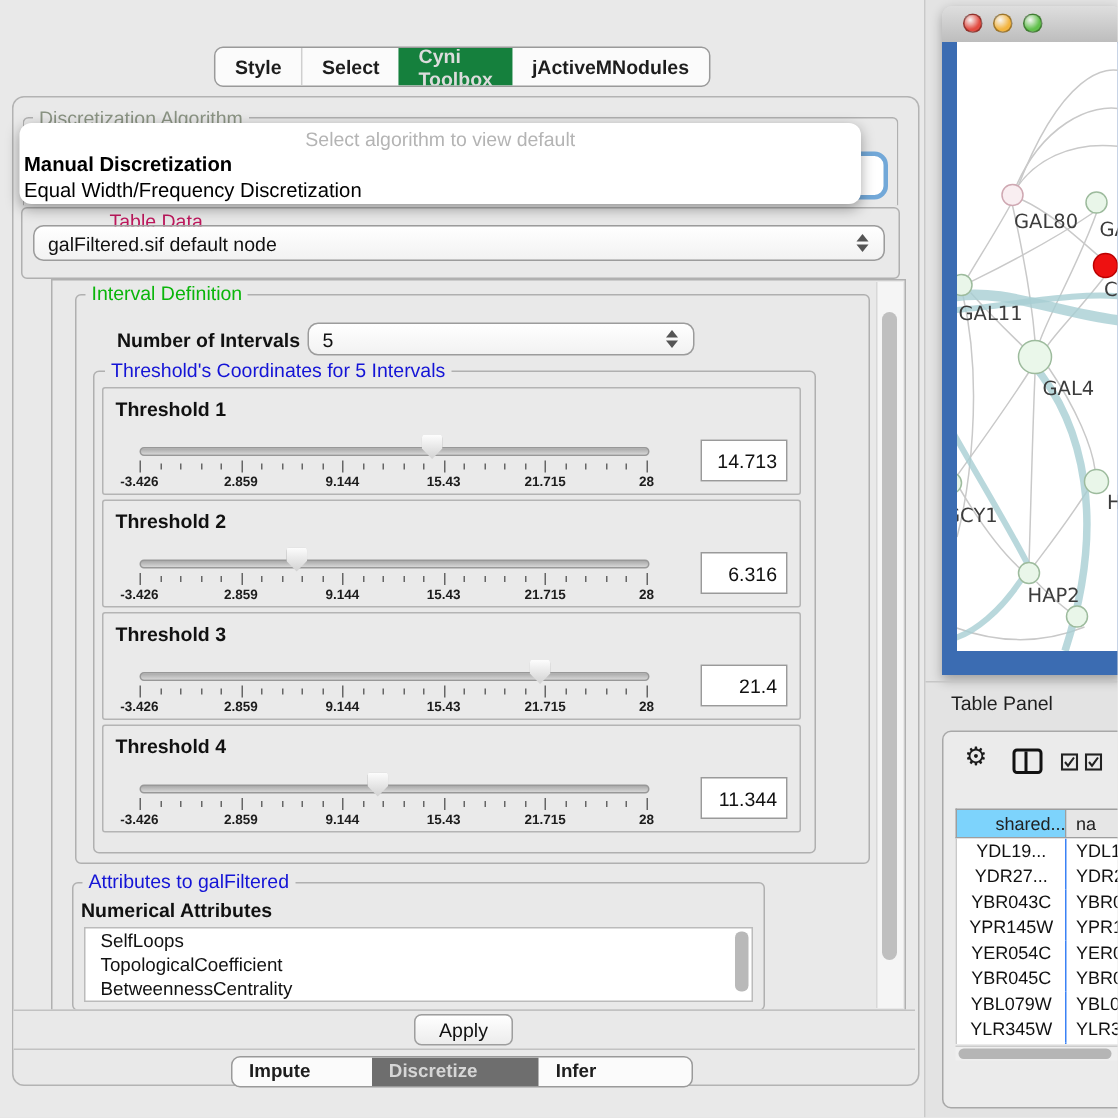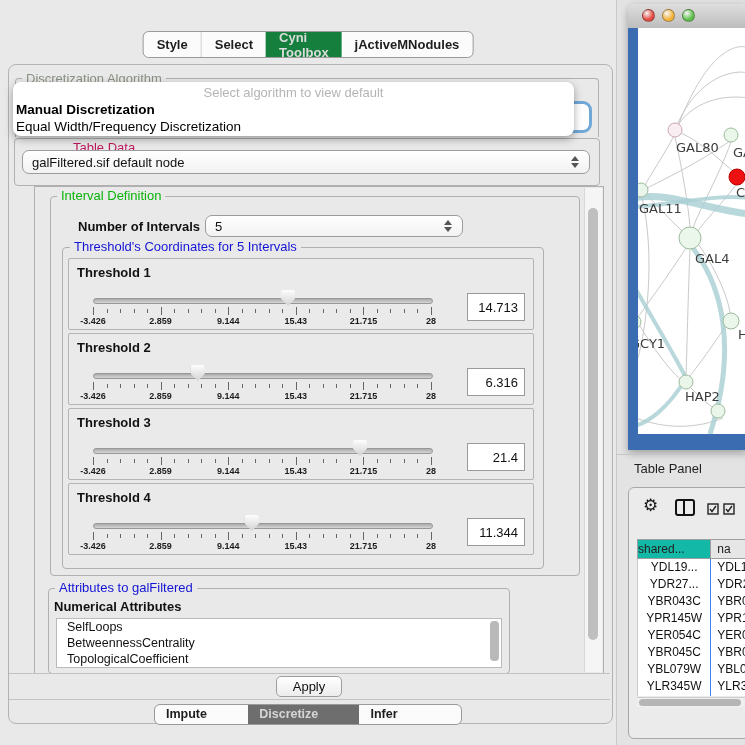--- a/index.html
+++ b/index.html
@@ -94,21 +94,21 @@
   .tp-title{position:absolute;left:634px;top:461px;font-size:13px;color:#1f1f1f;}
   .tp-sep{position:absolute;left:617px;top:454px;width:128px;height:1px;background:#c6c6c6;}
   .tpanel{position:absolute;left:628px;top:487px;width:124px;height:250px;background:#ebebeb;
     border:1px solid #a8a8a8;border-radius:6px;}
   .tp-gear{position:absolute;left:14px;top:7px;font-size:17px;color:#1a1a1a;}
   .tp-split{position:absolute;left:46px;top:11px;width:16px;height:13px;border:2px solid #111;border-radius:3px;}
   .tp-split:before{content:"";position:absolute;left:6px;top:0;width:2px;height:13px;background:#111;}
   .tp-check{position:absolute;top:13px;}
   .tbl{position:absolute;left:8px;top:51px;width:116px;}
   .tbl-header{display:flex;height:20px;border:1px solid #9e9e9e;border-right:none;box-sizing:border-box;}
-  .tbl-h1{width:81px;background:#14b8a6;border-right:1px solid #9e9e9e;font-size:12px;color:#222;text-align:left;line-height:18px;}
+  .tbl-h1{width:81px;background:#7dd3fc;border-right:1px solid #9e9e9e;font-size:12px;color:#222;text-align:right;line-height:18px;}
   .tbl-h2{width:40px;background:#e6e6e6;font-size:12px;color:#222;padding-left:6px;line-height:18px;}
   .tbl-body{height:137px;overflow:hidden;background:#fff;border-left:1px solid #c9c9c9;}
   .tbl-row{display:flex;height:17px;font-size:12px;color:#111;}
   .tbl-c1{width:81px;text-align:center;border-right:1px solid #3b82f6;line-height:17px;}
   .tbl-c2{width:40px;padding-left:6px;line-height:17px;white-space:nowrap;}
   .hscroll{position:absolute;left:8px;top:209px;width:116px;height:9px;background:#efefef;border-top:1px solid #ccc;}
   .hthumb{position:absolute;left:2px;top:1px;width:102px;height:7px;background:#b5b5b5;border-radius:4px;}
 </style>
 </head>
 <body>
@@ -346,22 +346,22 @@
         <div class="th-value">11.344</div>
       </div>
     </div>
 
   <div class="groupbox" style="left:48px;top:588px;width:460px;height:84px;"></div>
   <span class="grouptitle gt-blue" style="left:55px;top:581px;">Attributes to galFiltered</span>
   <span style="position:absolute;left:54px;top:599px;font-size:13px;font-weight:bold;color:#111;text-align:right;">Numerical Attributes</span>
   <div class="attrlist">
     <div>
         <div class="attr-item">SelfLoops</div>
+        <div class="attr-item">TopologicalCoefficient</div>
         <div class="attr-item">BetweennessCentrality</div>
-        <div class="attr-item">TopologicalCoefficient</div>
       </div>
     <div class="attr-scroll"></div>
   </div>
 
   <div class="applyrow">
     <div class="apply-btn">Apply</div>
   </div>
 
   <div class="btabs">
     <div class="btab">Impute Data</div>

